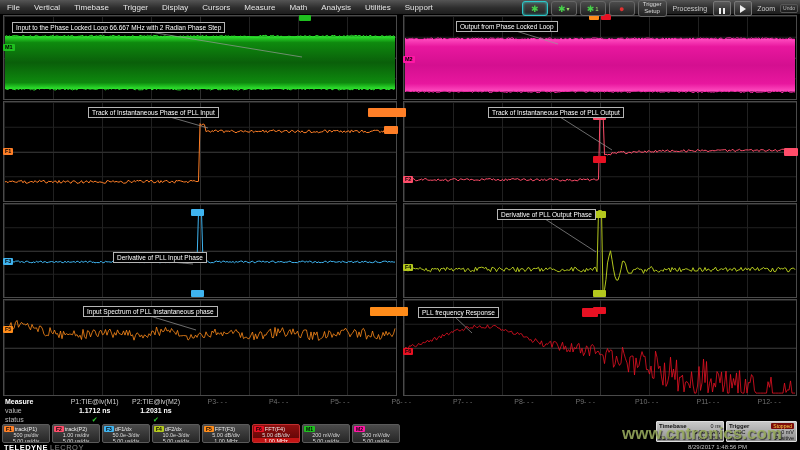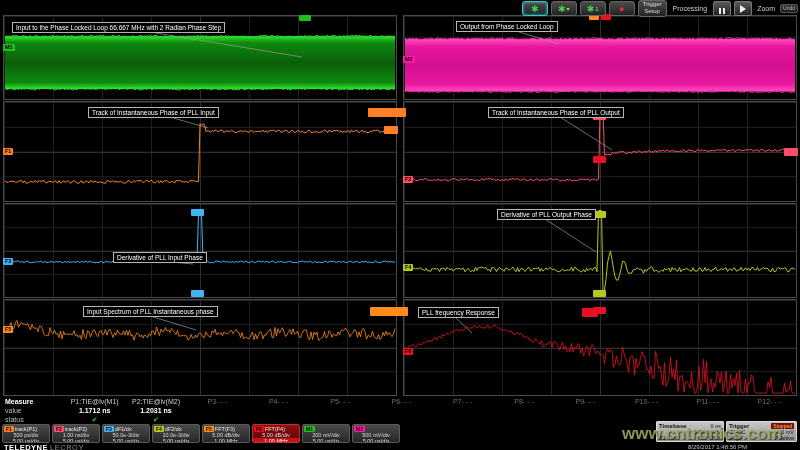--- a/index.html
+++ b/index.html
@@ -75,20 +75,35 @@
   #brand b{color:#fff;letter-spacing:.5px;} #brand span{color:#8a8a8a;letter-spacing:.5px;}
   
   #watermark{position:absolute;left:622px;top:424px;z-index:40;font-size:17px;font-weight:bold;
     color:rgba(158,178,96,.85);text-shadow:1px 1px 1px rgba(0,0,0,.6);pointer-events:none;}
 </style>
 </head>
 <body>
 
 <div id="stage">
 
+  <div id="menubar">
+    <div id="menu-items" style="display:flex;">
+        <div class="menu-item">File</div>
+        <div class="menu-item">Vertical</div>
+        <div class="menu-item">Timebase</div>
+        <div class="menu-item">Trigger</div>
+        <div class="menu-item">Display</div>
+        <div class="menu-item">Cursors</div>
+        <div class="menu-item">Measure</div>
+        <div class="menu-item">Math</div>
+        <div class="menu-item">Analysis</div>
+        <div class="menu-item">Utilities</div>
+        <div class="menu-item">Support</div>
+      </div>
+  </div>
 
   <div id="bar-right">
     <div class="icon-btn sel">
         <span class="glyph-g">✱</span>
       </div>
     <div class="icon-btn">
         <span class="glyph-g">✱</span>
         <span class="glyph-sub">▾</span>
       </div>
     <div class="icon-btn">

